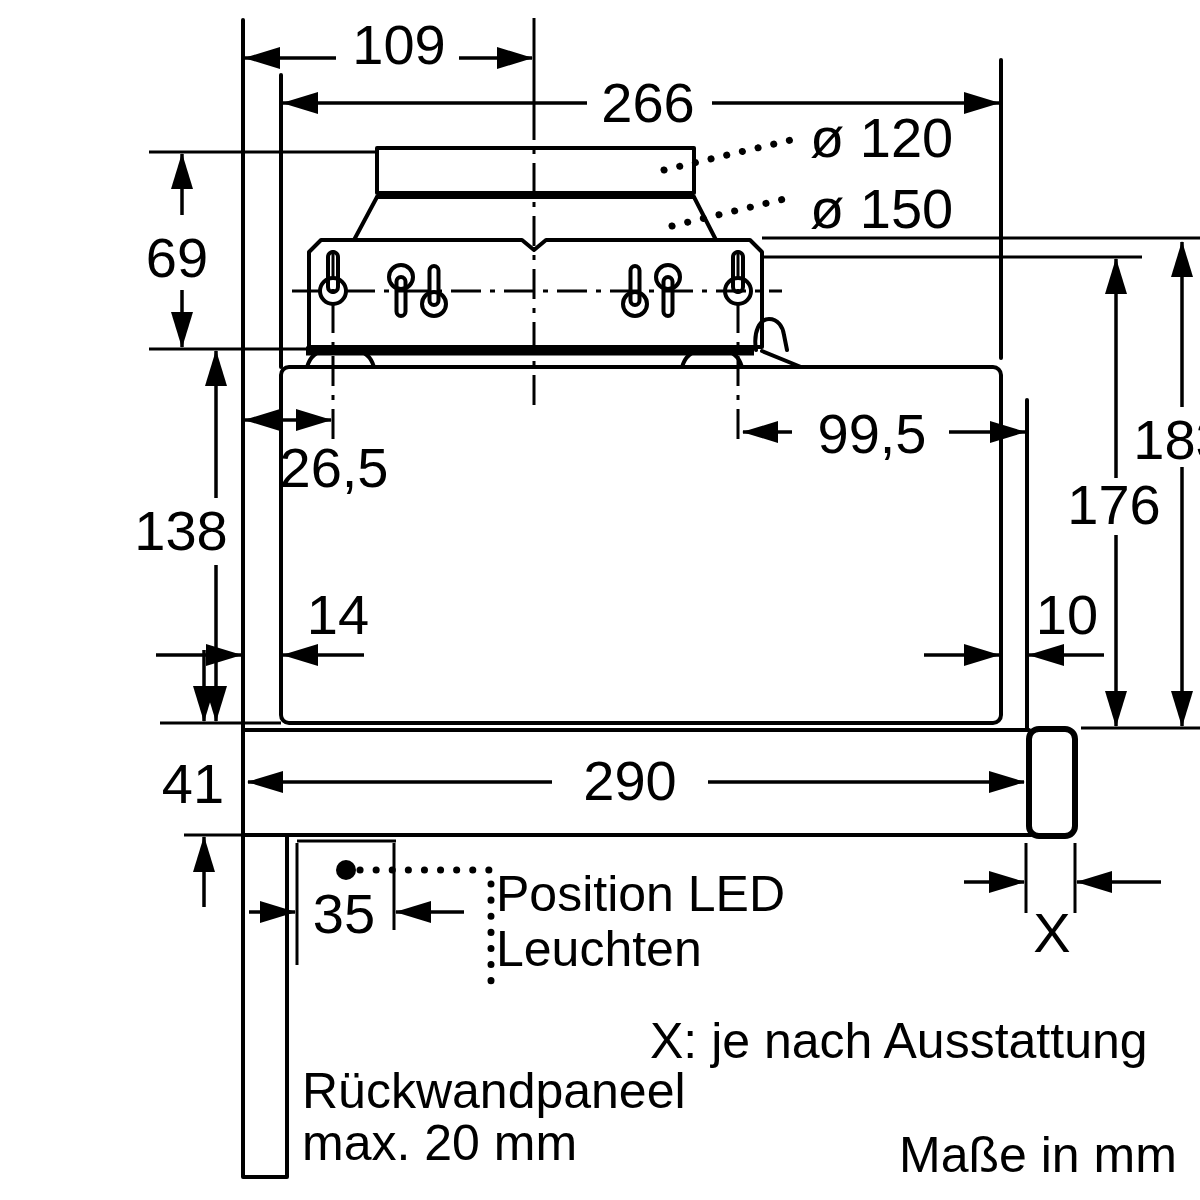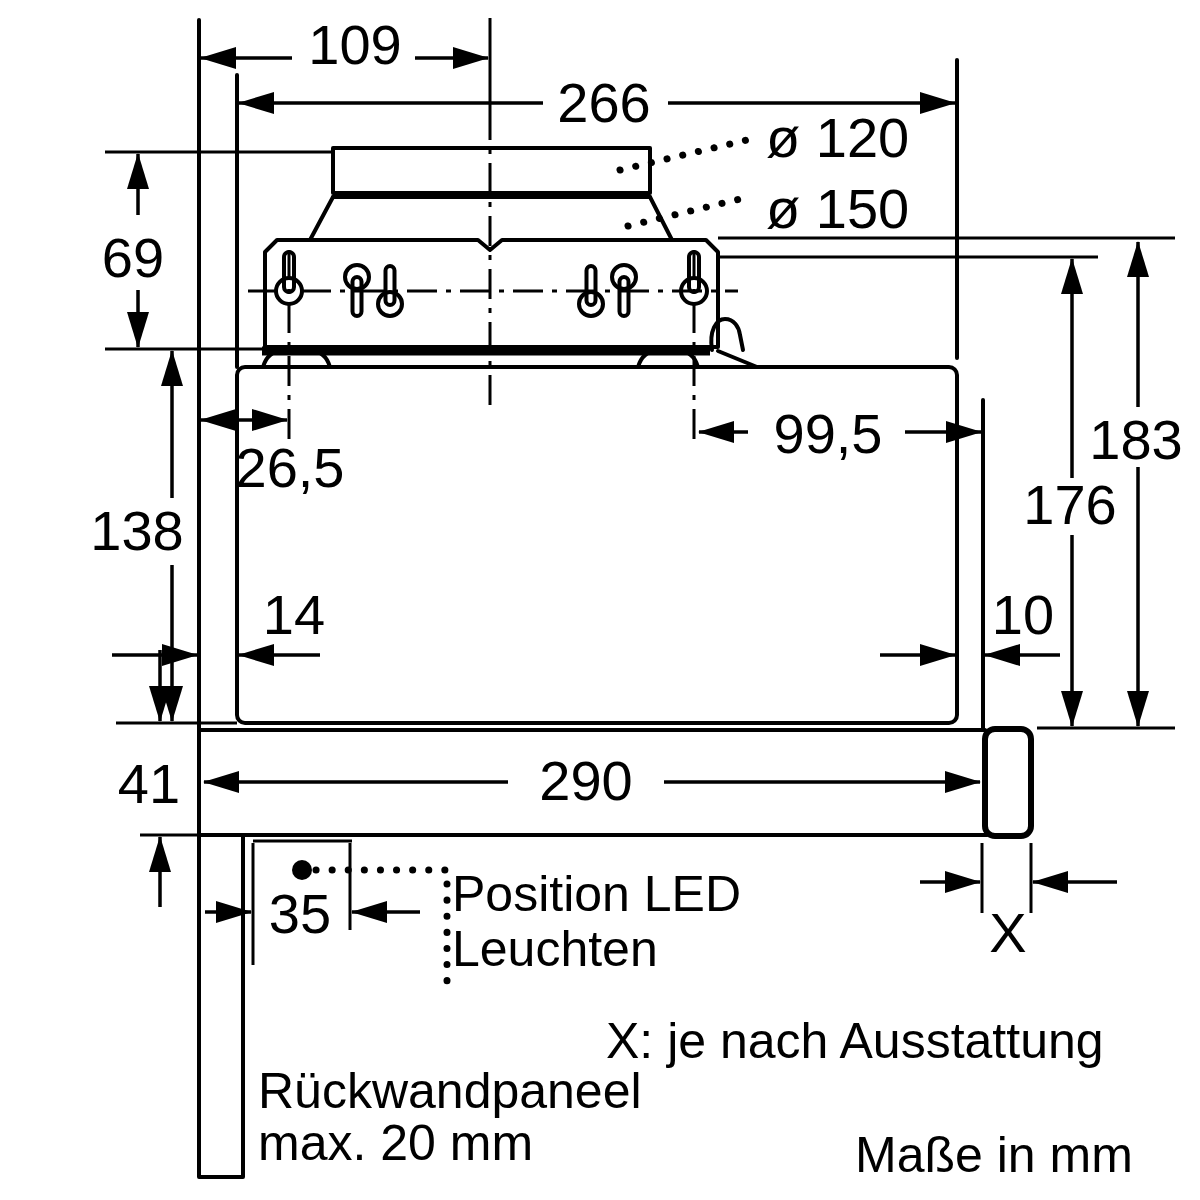--- a/index.html
+++ b/index.html
@@ -1,17 +1,17 @@
 <!DOCTYPE html>
 <html><head>
 <meta charset="utf-8">
 <style>
   html,body{margin:0;padding:0;background:#ffffff;}
   body{width:1200px;height:1200px;overflow:hidden;}
-  .stage{width:964px;height:1200px;background:#ffffff;position:relative;}
+  .stage{width:964px;height:1200px;background:#ffffff;position:relative;margin-left:44px;}
   svg{display:block;}
   svg text{
     font-family:"Liberation Sans","DejaVu Sans",sans-serif;
     fill:#000000;
   }
   .num{font-size:56px;}
   .ann{font-size:50px;}
   .struct{stroke:#000;stroke-width:4;fill:none;stroke-linecap:round;stroke-linejoin:round;}
   .thick{stroke:#000;stroke-width:9;fill:none;stroke-linecap:butt;}
   .thin{stroke:#000;stroke-width:3;fill:none;}

